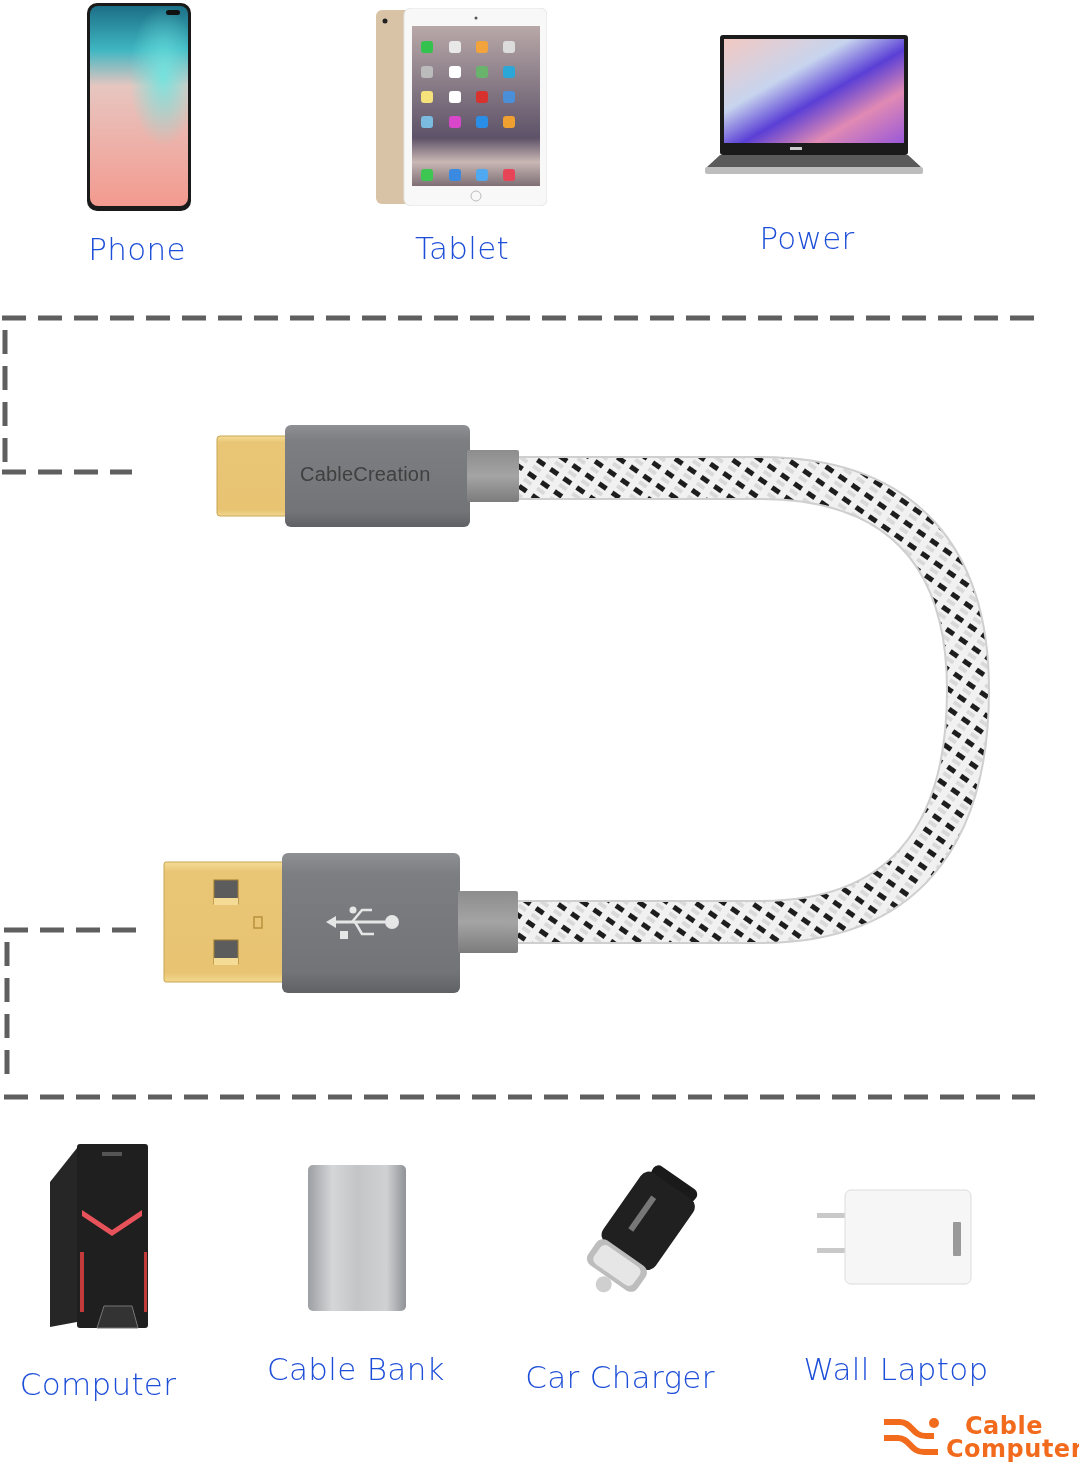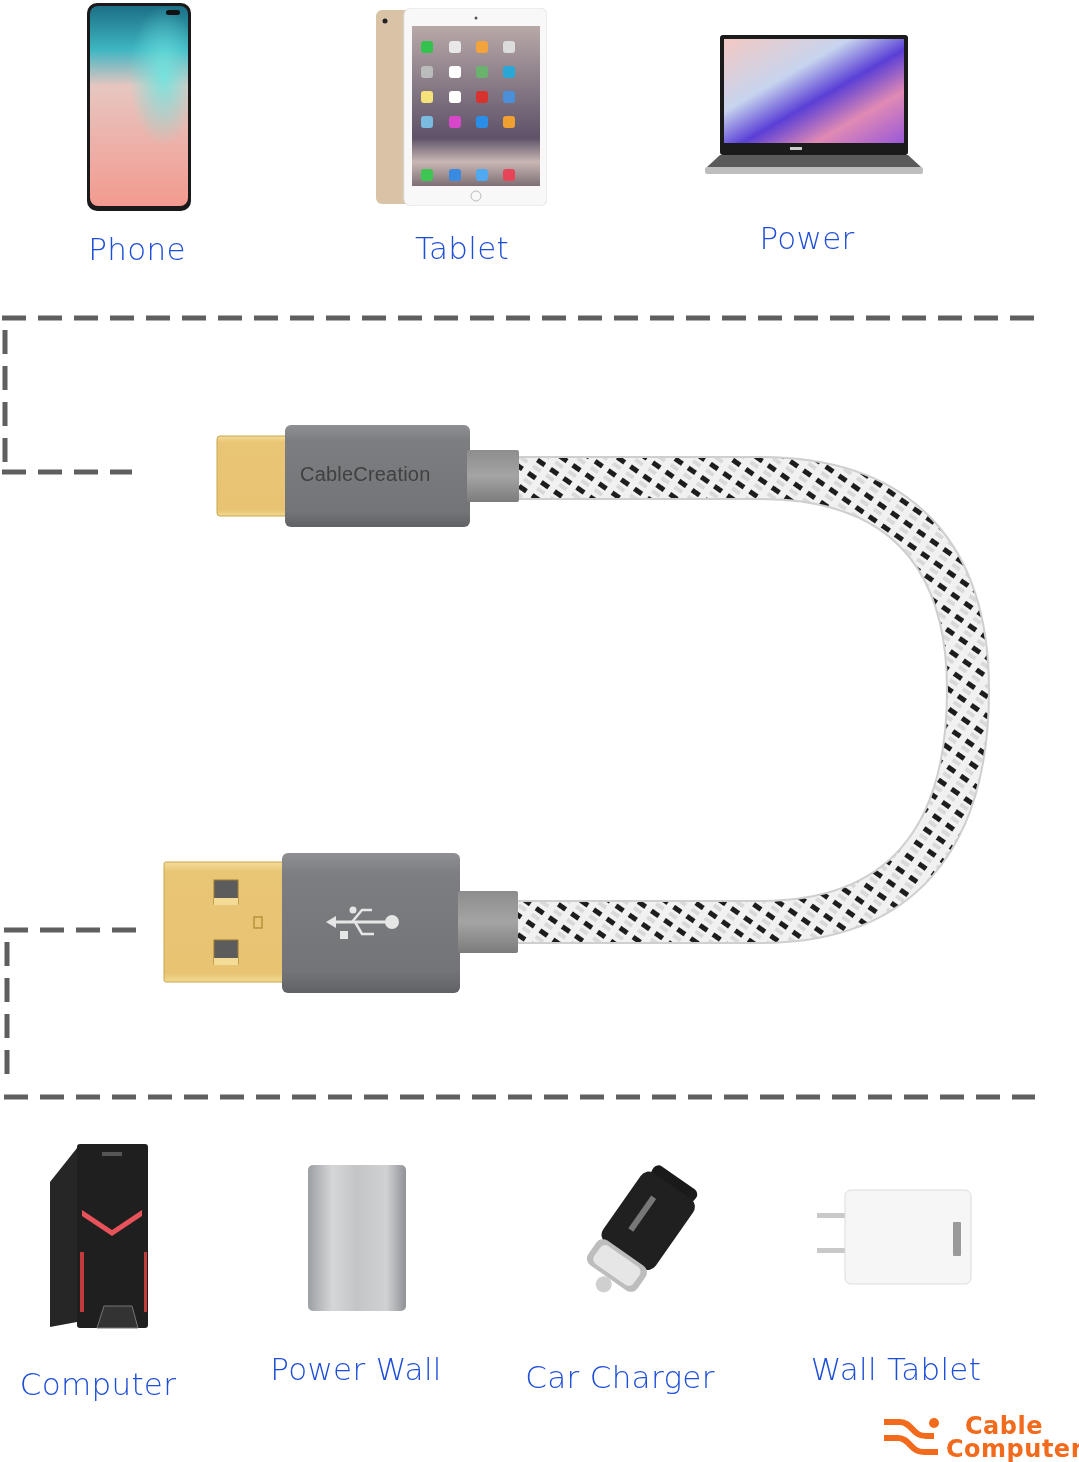--- a/index.html
+++ b/index.html
@@ -189,21 +189,21 @@
         <stop offset="0" stop-color="#9c9fa3"></stop>
         <stop offset="0.25" stop-color="#d5d6d8"></stop>
         <stop offset="0.5" stop-color="#c3c5c7"></stop>
         <stop offset="0.8" stop-color="#d0d1d3"></stop>
         <stop offset="1" stop-color="#8f9296"></stop>
       </linearGradient>
     </defs>
     <rect x="1" y="1" width="98" height="146" rx="5" fill="url(#pbg)"></rect>
   </svg>
 </div>
-<div class="label" style="left:356px;top:1351px;">Power Wall</div>
+<div class="label" style="left:356px;top:1351px;">Cable Bank</div>
 
 <div class="device" style="left:562px;top:1162px;width:140px;height:150px;">
   <svg width="140" height="150" viewBox="0 0 140 150">
     <g transform="rotate(35 70 75)">
       <rect x="48" y="0" width="52" height="14" rx="6" fill="#1a1a1a"></rect>
       <rect x="42" y="10" width="64" height="85" rx="10" fill="#202020"></rect>
       <rect x="62" y="30" width="6" height="40" fill="#777"></rect>
       <rect x="44" y="92" width="60" height="30" rx="8" fill="#bdbdbd"></rect>
       <rect x="50" y="96" width="48" height="22" rx="6" fill="#e6e6e6"></rect>
       <circle cx="74" cy="130" r="8" fill="#cfcfcf"></circle>
@@ -213,21 +213,21 @@
 <div class="label" style="left:620px;top:1351px;margin-top:8px;">Car Charger</div>
 
 <div class="device" style="left:815px;top:1188px;width:160px;height:100px;">
   <svg width="160" height="100" viewBox="0 0 160 100">
     <rect x="2" y="25" width="30" height="5" fill="#c9c9c9"></rect>
     <rect x="2" y="60" width="30" height="5" fill="#c9c9c9"></rect>
     <rect x="30" y="2" width="126" height="94" rx="6" fill="#f6f6f6" stroke="#dcdcdc"></rect>
     <rect x="138" y="34" width="8" height="34" rx="1" fill="#9a9a9a"></rect>
   </svg>
 </div>
-<div class="label" style="left:896px;top:1351px;">Wall Tablet</div>
+<div class="label" style="left:896px;top:1351px;">Wall Laptop</div>
 
 <div class="abs" style="left:882px;top:1414px;width:195px;height:46px;">
   <svg class="abs" style="left:0;top:2px;" width="62" height="44" viewBox="0 0 62 44">
     <path d="M2 6 L18 6 C 30 6, 30 20, 44 20 L52 20" stroke="#f26b1d" stroke-width="6" fill="none"></path>
     <path d="M2 22 L16 22 C 28 22, 28 36, 42 36 L56 36" stroke="#f26b1d" stroke-width="6" fill="none"></path>
     <circle cx="52" cy="7" r="5" fill="#f26b1d"></circle>
   </svg>
   <div class="abs logo-text" style="left:64px;top:0px;margin-left:19px;">Cable</div>
   <div class="abs logo-text" style="left:64px;top:23px;">Computer</div>
 </div>

